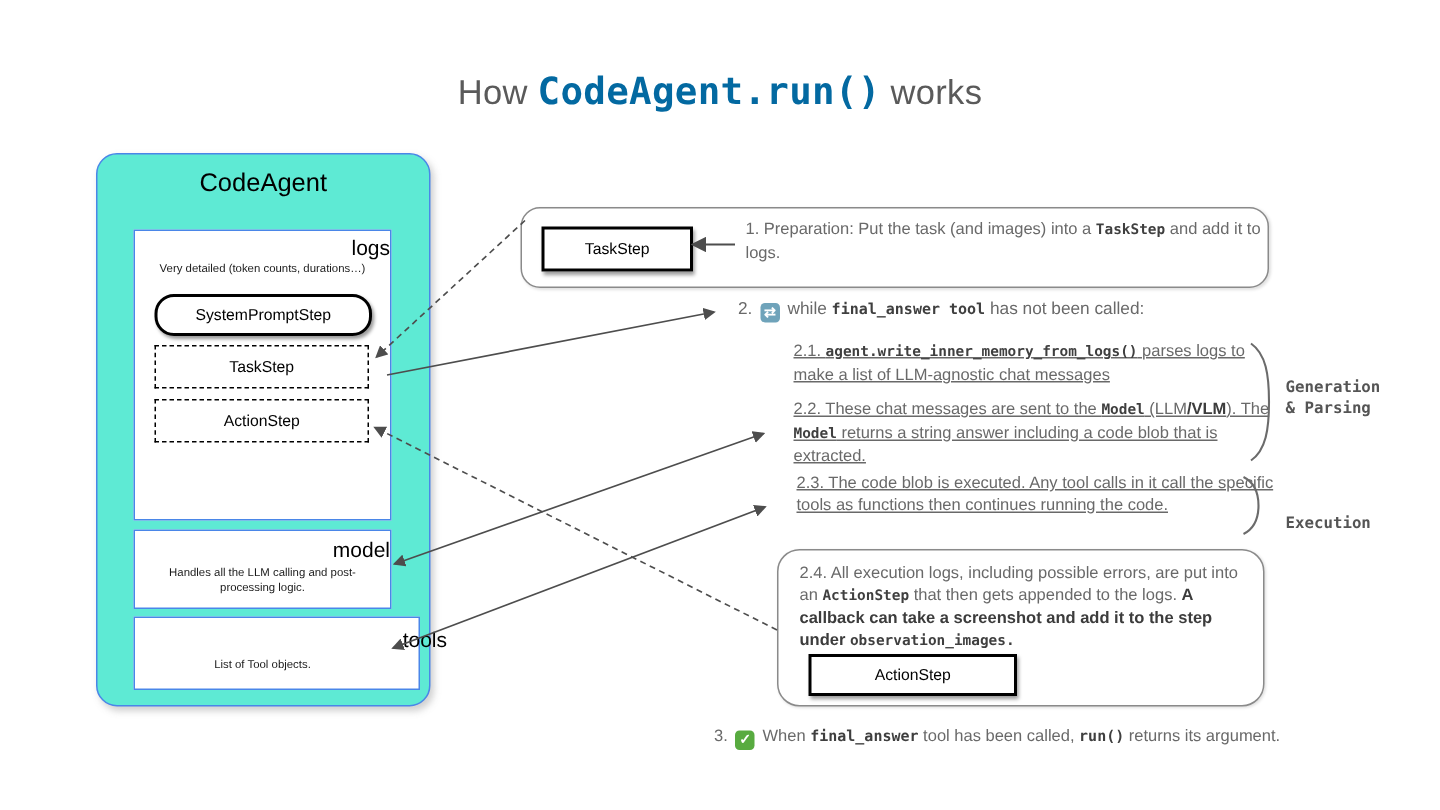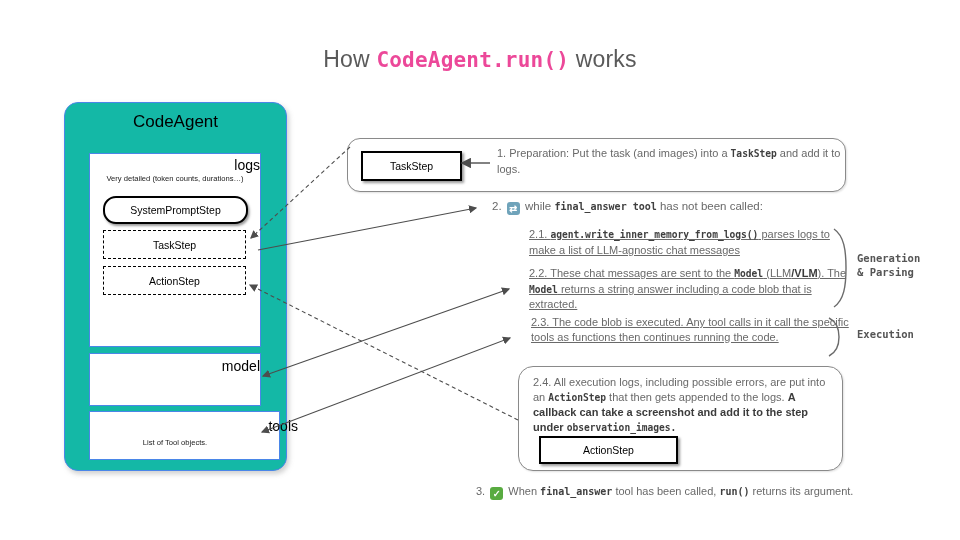--- a/index.html
+++ b/index.html
@@ -4,25 +4,25 @@
 <style>
   html,body{margin:0;padding:0;}
   body{
     width:960px;height:540px;position:relative;background:#ffffff;
     font-family:"Liberation Sans", sans-serif;overflow:hidden;
   }
   .abs{position:absolute;}
 
   
   .title{top:46px;left:0;width:960px;text-align:center;font-size:23px;color:#5a5a5a;letter-spacing:.2px;}
-  .title .code{font-family:"DejaVu Sans Mono",monospace;font-weight:bold;font-size:21px;color:#ec4899;}
+  .title .code{font-family:"DejaVu Sans Mono",monospace;font-weight:bold;font-size:25px;color:#0369a1;}
 
   
   .agent-box{left:64px;top:102px;width:221px;height:367px;border:1.6px solid #4a86e8;border-radius:14px;
-    background:#14b8a6;box-shadow:2px 3px 5px rgba(120,120,120,.35);}
+    background:#5eead4;box-shadow:2px 3px 5px rgba(120,120,120,.35);}
   .agent-title{top:9px;left:0;width:100%;text-align:center;font-size:17px;color:#000;}
   .blue-box{border:1.6px solid #4a86e8;background:#fff;}
   .logs-box{left:24px;top:50px;width:170px;height:192px;}
   .sec-title{width:100%;text-align:right;font-size:14px;color:#000;}
   .sec-sub{width:100%;text-align:center;font-size:7.6px;color:#1a1a1a;line-height:9.5px;}
   .chip{background:#fff;display:flex;align-items:center;justify-content:center;font-size:10.5px;color:#000;}
   .chip.solid{border:2px solid #000;box-shadow:1.5px 2px 2.5px rgba(0,0,0,.4);}
   .chip.dashed{border:1.6px dashed #000;}
   .model-box{left:24px;top:250px;width:170px;height:51px;}
   .tools-box{left:24px;top:308px;width:170px;height:47px;padding-left:19px;}
@@ -45,21 +45,21 @@
 
   .step2-line{left:492px;top:200px;}
   .block21{left:529px;top:227px;width:324px;}
   .block21 .p2{margin-top:9px;}
   .block23{left:531px;top:315px;width:320px;}
   .step3-line{left:476px;top:485px;}
 
   .side-label{font-family:"DejaVu Sans Mono",monospace;font-weight:bold;font-size:10.5px;color:#555;
     line-height:13.5px;white-space:pre-line;}
   .lbl-gen{left:857px;top:252px;}
-  .lbl-exec{left:857px;top:328px;}
+  .lbl-exec{left:857px;top:343px;}
 
   .sq-icon{display:inline-block;width:13px;height:13px;border-radius:3px;color:#fff;text-align:center;
     font-size:9.5px;line-height:13px;font-weight:bold;vertical-align:-2px;margin:0 2px;}
 
   svg.overlay{position:absolute;left:0;top:0;z-index:6;pointer-events:none;}
   p{margin:0;text-decoration:underline;}
 </style>
 </head>
 <body>
 
@@ -79,20 +79,21 @@
     <div class="abs chip dashed" style="left:13px;top:76px;width:141px;height:27px;">
       <span>TaskStep</span>
     </div>
     <div class="abs chip dashed" style="left:13px;top:112px;width:141px;height:27px;">
       <span>ActionStep</span>
     </div>
   </div>
 
   <div class="abs blue-box model-box">
     <div class="abs sec-title" style="top:4px;">model</div>
+    <div class="abs sec-sub" style="top:23px;left:15px;width:140px;">Handles all the LLM calling and post-processing logic.</div>
   </div>
 
   <div class="abs blue-box tools-box">
     <div class="abs sec-title" style="top:6px;">tools</div>
     <div class="abs sec-sub" style="top:26px;left:15px;width:140px;">List of Tool objects.</div>
   </div>
 </div>
 
 <div class="abs round-box box1">
   <div class="abs chip solid box1-chip">

